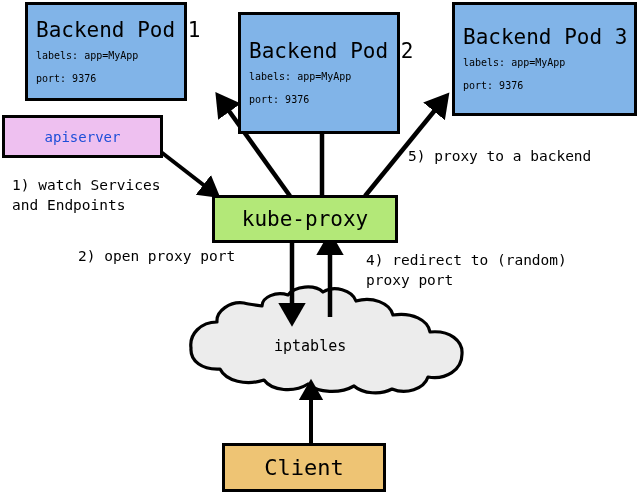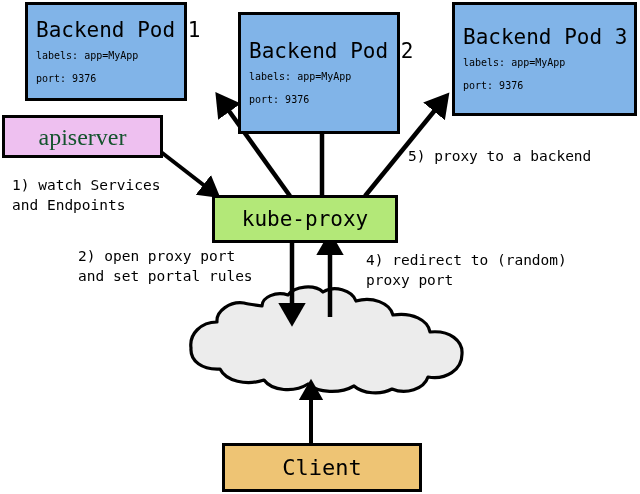--- a/index.html
+++ b/index.html
@@ -46,24 +46,23 @@
     line-height: 23px;
     color: #000000;
     white-space: nowrap;
   }
   .apiserver-box {
     background: #eec0f0;
     align-items: center;
     justify-content: center;
   }
   .apiserver-label {
-    font-size: 24px;
-    color: #14532d;
+    font-size: 14px;
+    color: #1d4ed8;
     line-height: 24px;
-    font-family: Liberation Serif, serif;
   }
   .kubeproxy-box {
     background: #b3e878;
     align-items: center;
     justify-content: center;
   }
   .kubeproxy-label {
     font-size: 21px;
     color: #000;
     line-height: 24px;
@@ -167,33 +166,33 @@
   </div>
 
   <div class="node-box apiserver-box" style="left:2px; top:115px; width:161px; height:43px;">
     <div class="apiserver-label">apiserver</div>
   </div>
 
   <div class="node-box kubeproxy-box" style="left:212px; top:195px; width:186px; height:48px;">
     <div class="kubeproxy-label">kube-proxy</div>
   </div>
 
-
-  <div class="node-box client-box" style="left:222px; top:443px; width:200px; height:49px;">
+  <div class="cloud-label">iptables</div>
+
+  <div class="node-box client-box" style="left:222px; top:443px; width:164px; height:49px;">
     <div class="client-label">Client</div>
   </div>
 
   <div class="edge-label" id="label-step1">
     <span>1) watch Services</span>
     <span>and Endpoints</span>
   </div>
 
   <div class="edge-label" id="label-step2">
     <span>2) open proxy port</span>
-    <span>and set portal rules</span>
   </div>
 
 
   <div class="edge-label" id="label-step4">
     <span>4) redirect to (random)</span>
     <span>proxy port</span>
   </div>
 
   <div class="edge-label" id="label-step5">
     <span>5) proxy to a backend</span>

